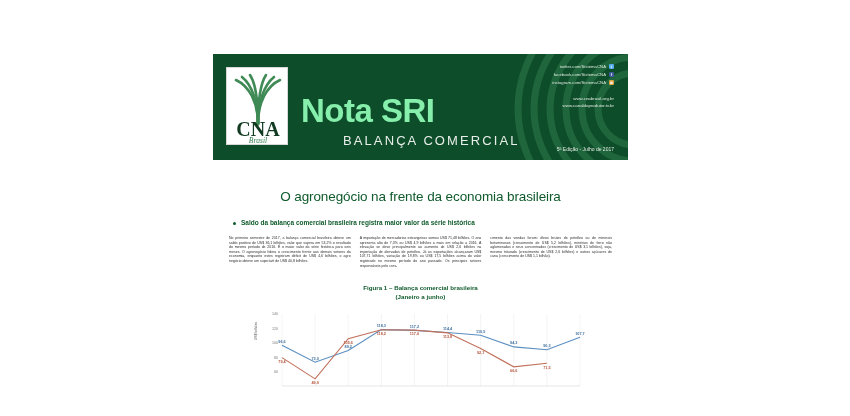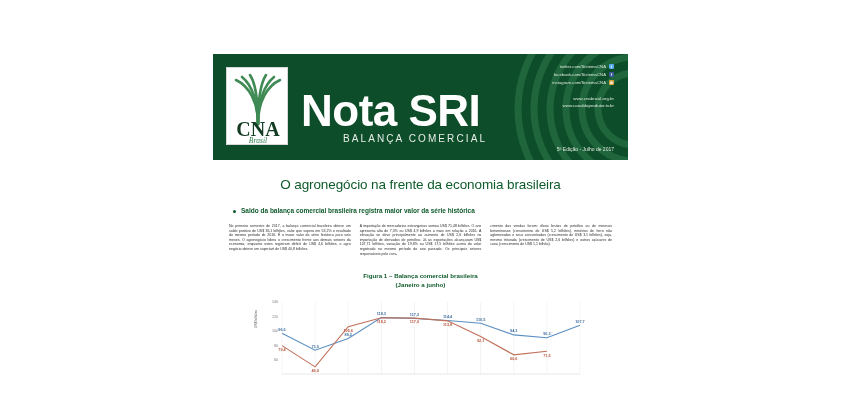--- a/index.html
+++ b/index.html
@@ -59,30 +59,30 @@
   }
   .logo svg { display: block; }
 
   
   .brand {
     position: absolute;
     left: 88px; top: 40px;
     width: 230px;
   }
   .brand-title {
-    color: #ffffff;
-    font-size: 44px;
+    color: #86efac;
+    font-size: 33px;
     font-weight: bold;
     letter-spacing: -0.5px;
     line-height: 34px;
     font-family: "Liberation Sans", sans-serif;
   }
   .brand-sub {
     color: #e8eee9;
-    font-size: 10px;
+    font-size: 13px;
     letter-spacing: 2.1px;
     margin-top: 5px;
     margin-left: 42px;
     font-weight: normal;
   }
 
   
   .social {
     position: absolute;
     right: 14px; top: 9px;
@@ -134,21 +134,21 @@
     color: #e3ece4;
     font-size: 5px;
     white-space: nowrap;
   }
 
   
   .doc-body {
     position: absolute;
     left: 0; top: 160px;
     width: 415px; height: 256px;
-    padding: 4px 14px;
+    padding: 16px 14px;
   }
 
   .headline {
     text-align: center;
     color: #0e5a2b;
     font-size: 13.5px;
     font-weight: normal;
     margin-top: 13px;
     letter-spacing: -0.1px;
   }

